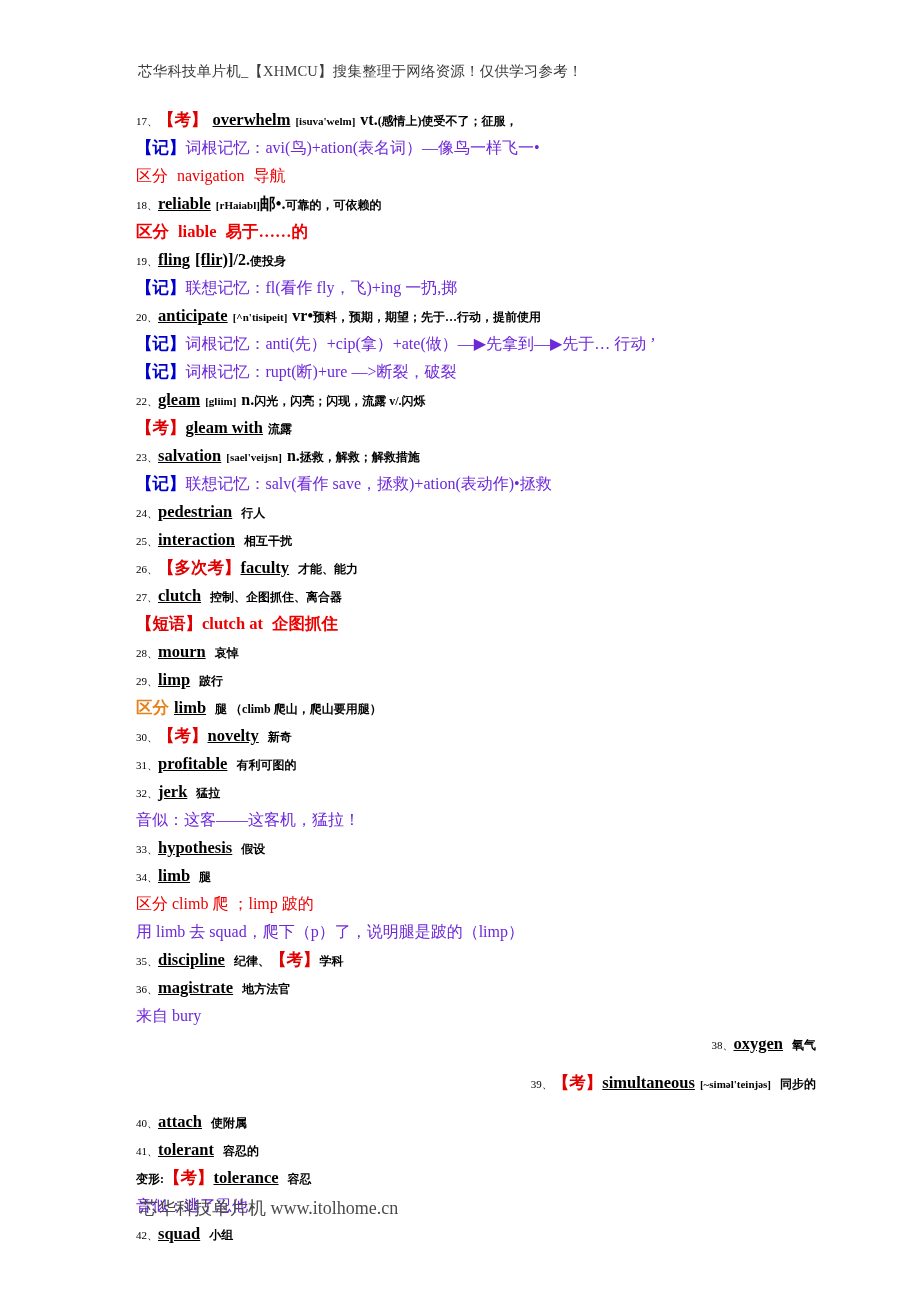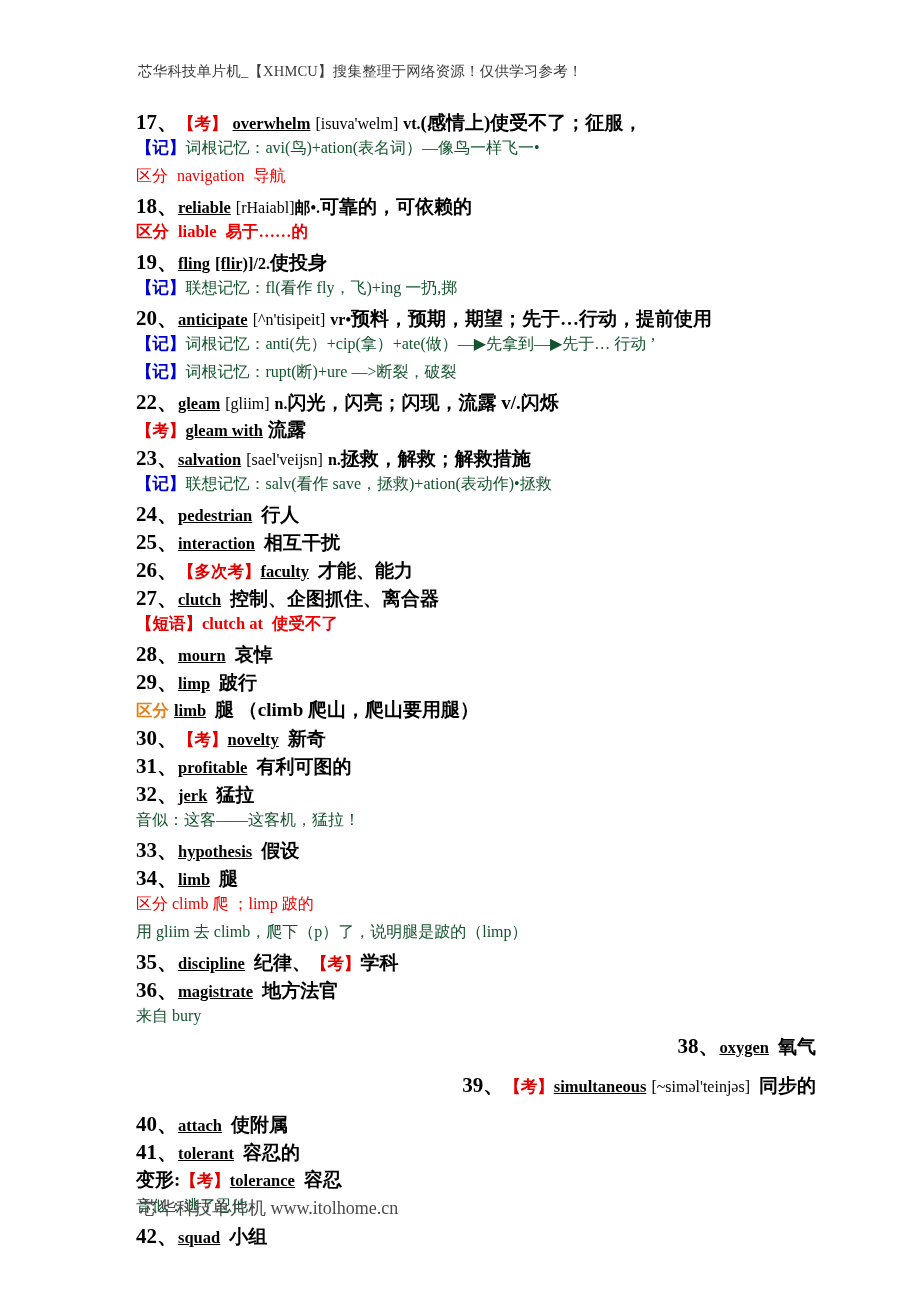--- a/index.html
+++ b/index.html
@@ -58,52 +58,52 @@
     margin: 0;
     padding: 0;
   }
   
   .line.entry      { height: 24px; padding-top: 4px; }
   .line.note       { height: 24px; padding-top: 4px; }
   .line.gap-after  { margin-bottom: 11px; text-align: right; }
 
   
   .num {
-    font-weight: bold;
-    font-size: 21px;
+    font-weight: normal;
+    font-size: 11px;
   }
   .word {
     font-weight: bold;
     font-size: 16.5px;
     text-decoration: underline;
   }
   .pos {            
     font-weight: bold;
     font-size: 16px;
   }
   .cn {             
     font-weight: bold;
-    font-size: 19px;
+    font-size: 12px;
   }
   .phon {           
-    font-weight: normal;
-    font-size: 16px;
+    font-weight: bold;
+    font-size: 11px;
   }
   .tag-red {        
     color: #e00000;
     font-weight: bold;
     font-size: 16.5px;
   }
   .tag-blue {       
     color: #0000cc;
     font-weight: bold;
     font-size: 16.5px;
   }
   .blue {
-    color: #14532d;
+    color: #6d28d9;
     font-weight: normal;
     font-size: 16px;
   }
   .red {
     color: #ee0000;
     font-weight: bold;
     font-size: 16.5px;
   }
   .red-reg {
     color: #ee0000;
@@ -185,21 +185,21 @@
     </div>
 
     <div class="line entry">
       <span class="num">26、</span><span class="tag-red">【多次考】</span><span class="word">faculty</span><span class="sp-w"></span><span class="cn">才能、能力</span>
     </div>
 
     <div class="line entry">
       <span class="num">27、</span><span class="word">clutch</span><span class="sp-w"></span><span class="cn">控制、企图抓住、离合器</span>
     </div>
     <div class="line note">
-      <span class="tag-red">【短语】</span><span class="red">clutch at</span><span class="sp-w"></span><span class="red">使受不了</span>
+      <span class="tag-red">【短语】</span><span class="red">clutch at</span><span class="sp-w"></span><span class="red">企图抓住</span>
     </div>
 
     <div class="line entry">
       <span class="num">28、</span><span class="word">mourn</span><span class="sp-w"></span><span class="cn">哀悼</span>
     </div>
 
     <div class="line entry">
       <span class="num">29、</span><span class="word">limp</span><span class="sp-w"></span><span class="cn">跛行</span>
     </div>
     <div class="line note">
@@ -225,21 +225,21 @@
       <span class="num">33、</span><span class="word">hypothesis</span><span class="sp-w"></span><span class="cn">假设</span>
     </div>
 
     <div class="line entry">
       <span class="num">34、</span><span class="word">limb</span><span class="sp-w"></span><span class="cn">腿</span>
     </div>
     <div class="line note">
       <span class="red-reg">区分 climb 爬 ；limp 跛的</span>
     </div>
     <div class="line note">
-      <span class="blue">用 gliim 去 climb，爬下（p）了，说明腿是跛的（limp）</span>
+      <span class="blue">用 limb 去 squad，爬下（p）了，说明腿是跛的（limp）</span>
     </div>
 
     <div class="line entry">
       <span class="num">35、</span><span class="word">discipline</span><span class="sp-w"></span><span class="cn">纪律、</span><span class="tag-red">【考】</span><span class="cn">学科</span>
     </div>
 
     <div class="line entry">
       <span class="num">36、</span><span class="word">magistrate</span><span class="sp-w"></span><span class="cn">地方法官</span>
     </div>
 

